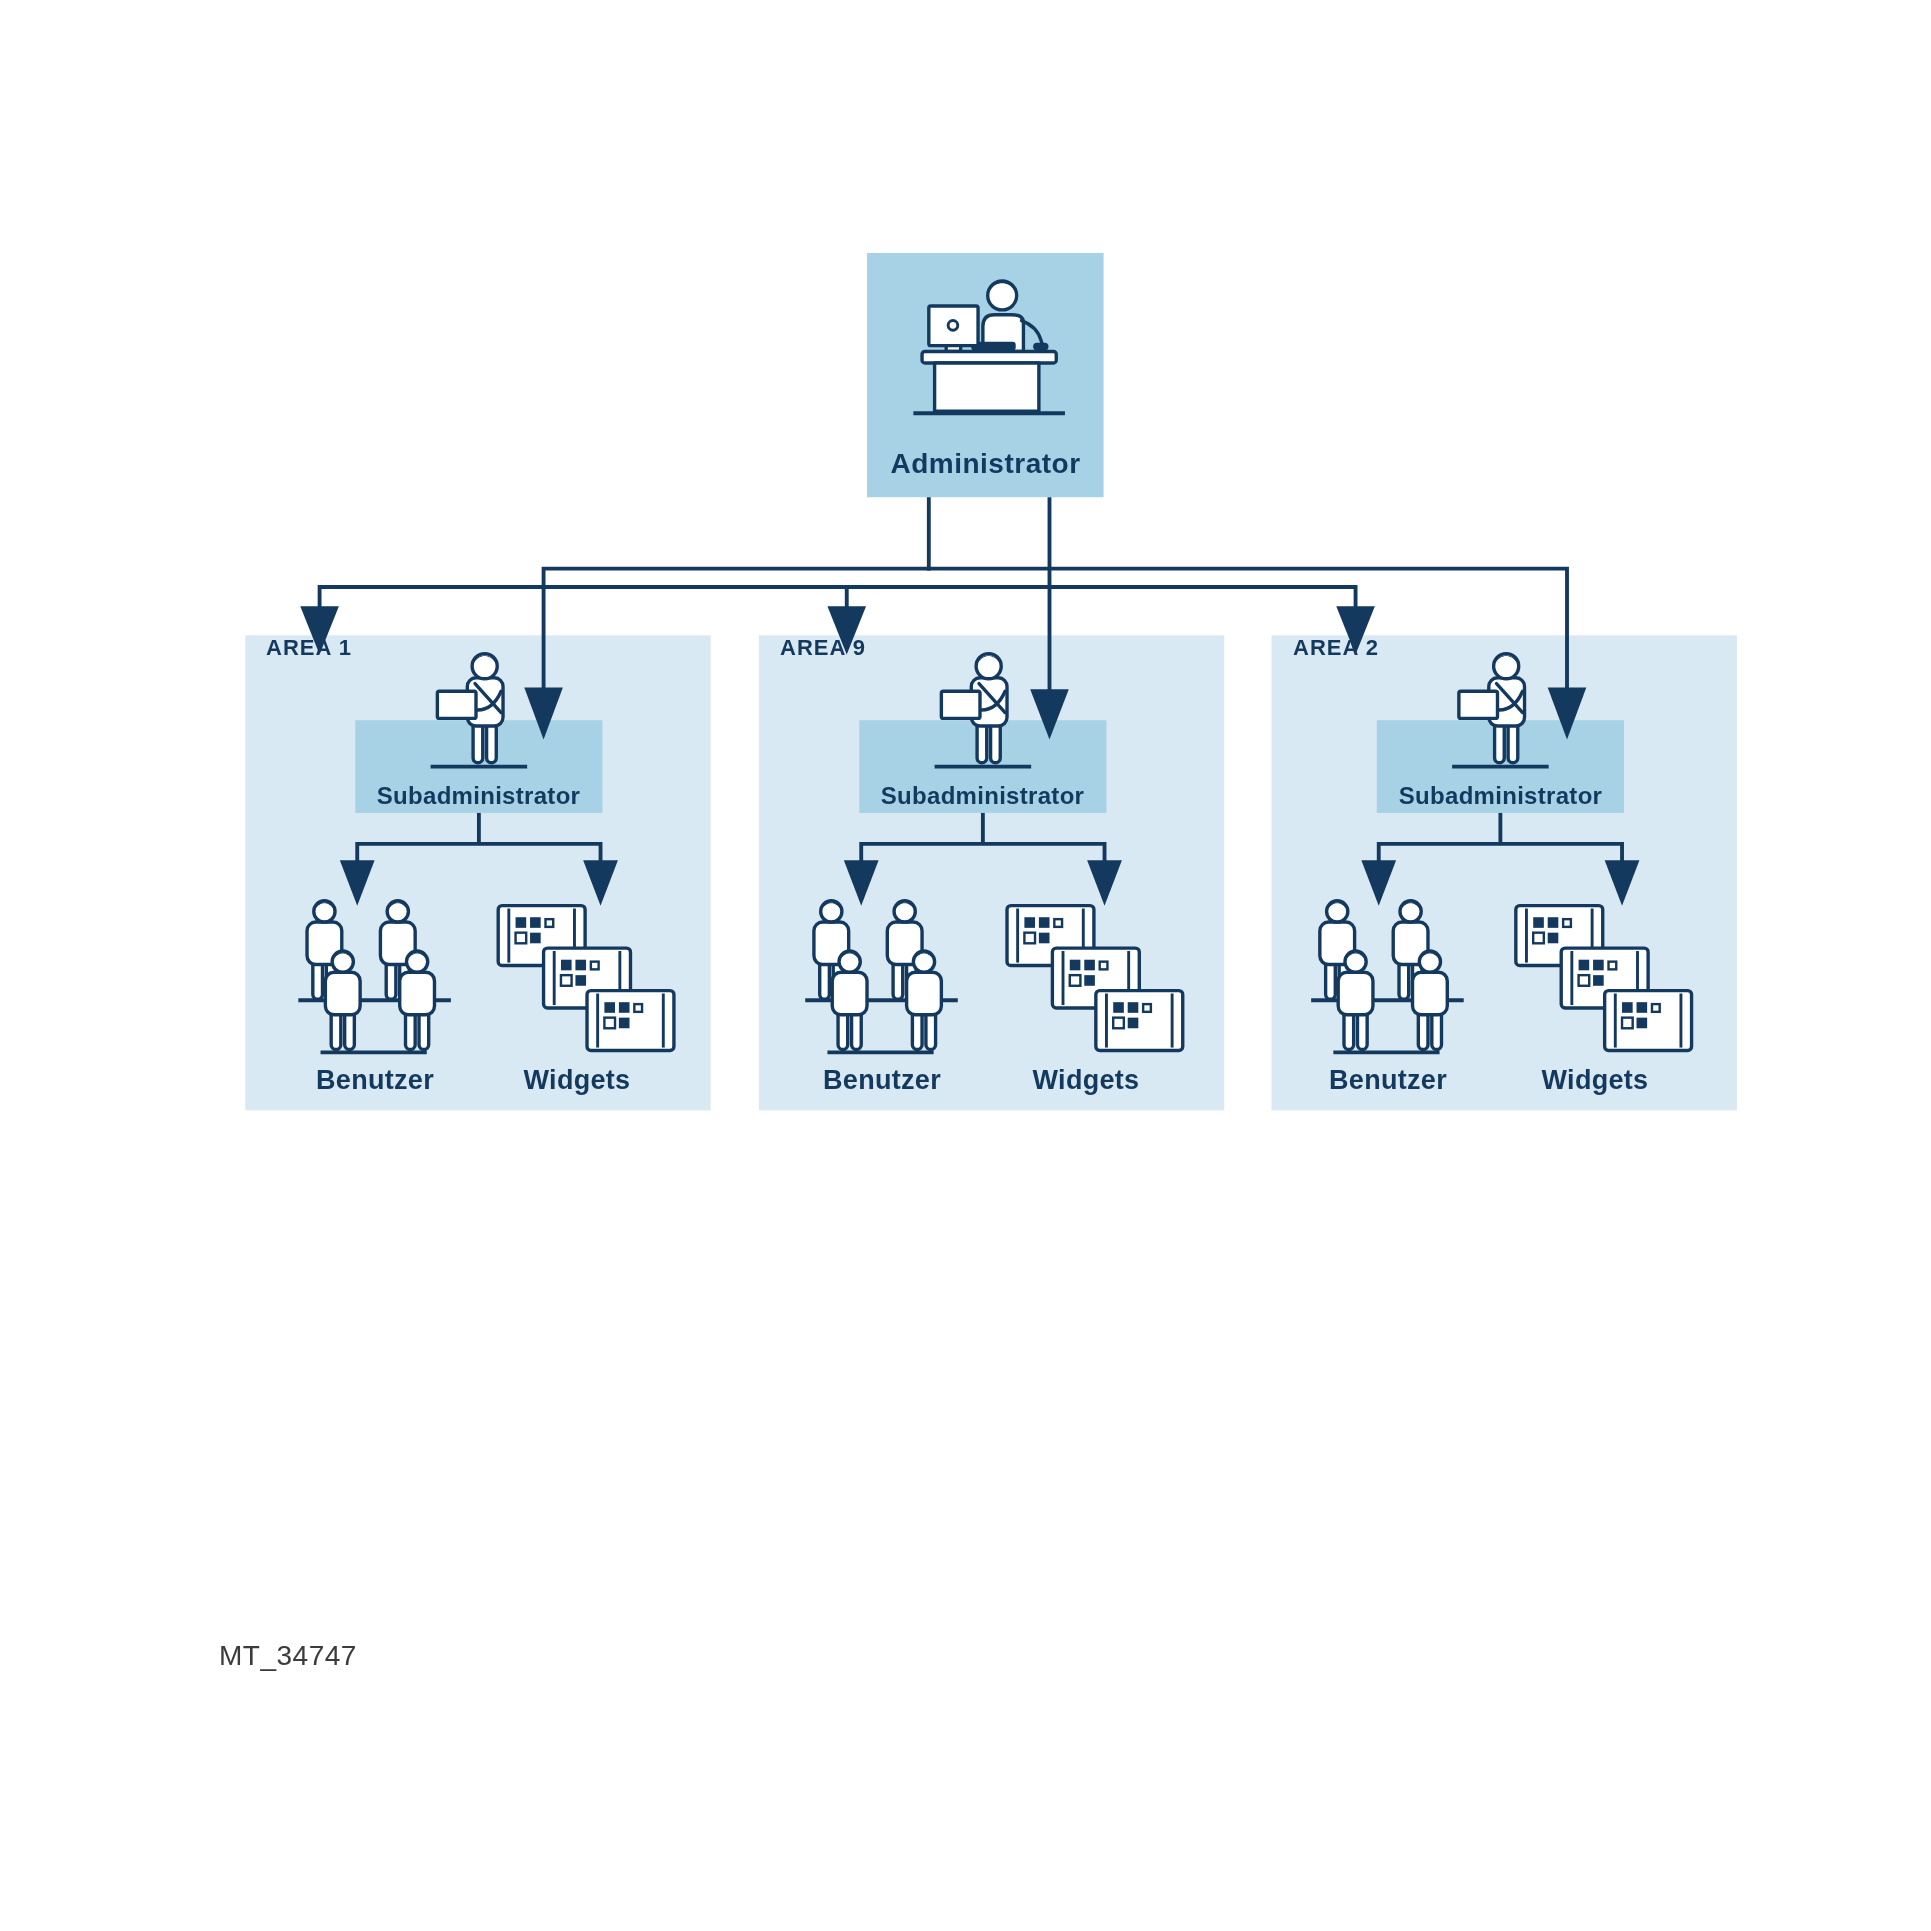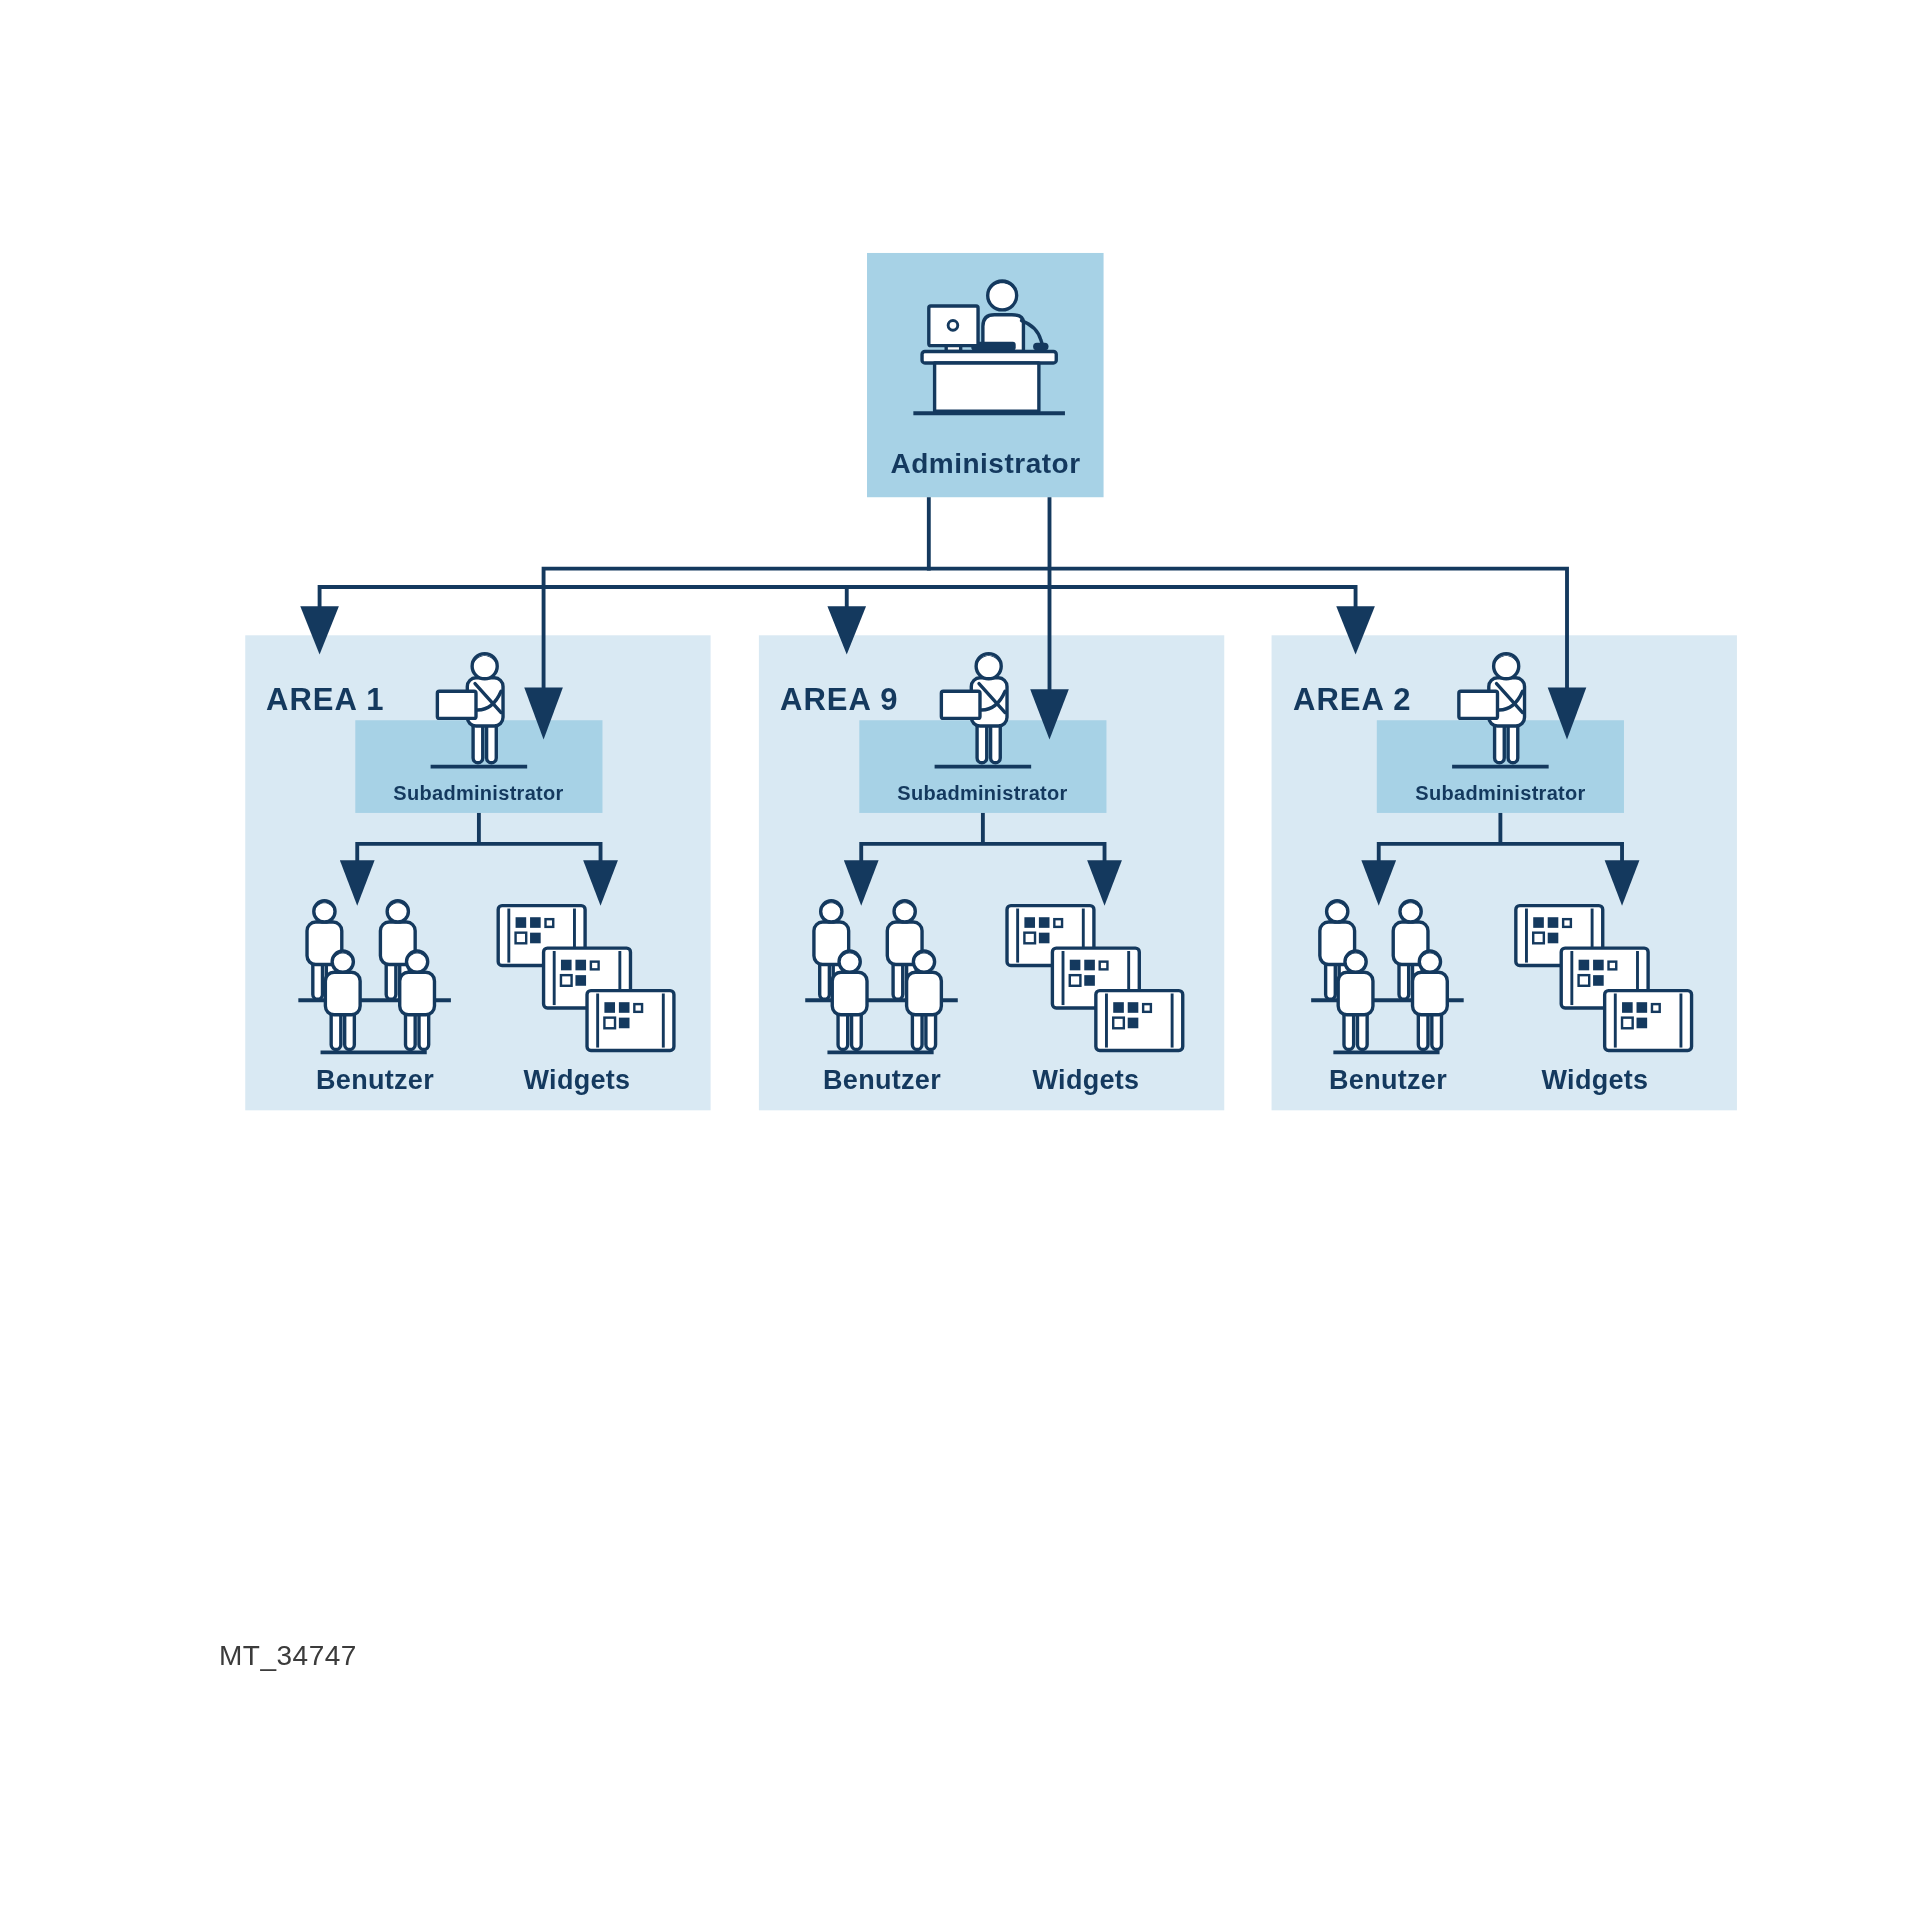--- a/index.html
+++ b/index.html
@@ -18,22 +18,22 @@
   .boxfill{fill:var(--box-fill);stroke:none;}
   .ln{stroke:var(--line);stroke-width:4;fill:none;}
   .arrow{fill:var(--line);stroke:none;}
   .icon{fill:#ffffff;stroke:var(--line);stroke-width:3.5;stroke-linejoin:round;}
   .ics{fill:none;stroke:var(--line);stroke-width:3.5;stroke-linecap:round;}
   .ics3{fill:none;stroke:var(--line);stroke-width:3;}
   .sq-o{fill:#ffffff;stroke:var(--line);stroke-width:2.5;}
   .navyfill{fill:var(--line);stroke:none;}
   .lbl{position:absolute;color:var(--label-text);font-weight:bold;white-space:nowrap;}
   .admin-lbl{left:867px;top:448px;width:237px;font-size:28px;text-align:center;letter-spacing:0.5px;}
-  .area-name{top:682px;font-size:31px;letter-spacing:1px;}
-  .sub-lbl{top:782px;width:251px;font-size:20px;text-align:center;letter-spacing:0.3px;}
+  .area-name{top:635px;font-size:22px;letter-spacing:1px;}
+  .sub-lbl{top:782px;width:251px;font-size:24px;text-align:center;letter-spacing:0.3px;}
   .leaf-lbl{top:1065px;width:154px;font-size:27px;text-align:center;letter-spacing:0.3px;}
   .code-lbl{position:absolute;left:203px;top:1640px;font-size:28px;font-weight:400;
             color:var(--code-text);letter-spacing:0.5px;margin-left:16px;}
 </style>
 </head>
 <body>
 
 <div class="canvas">
 
   <svg class="overlay" viewBox="0 0 2000 2000">

